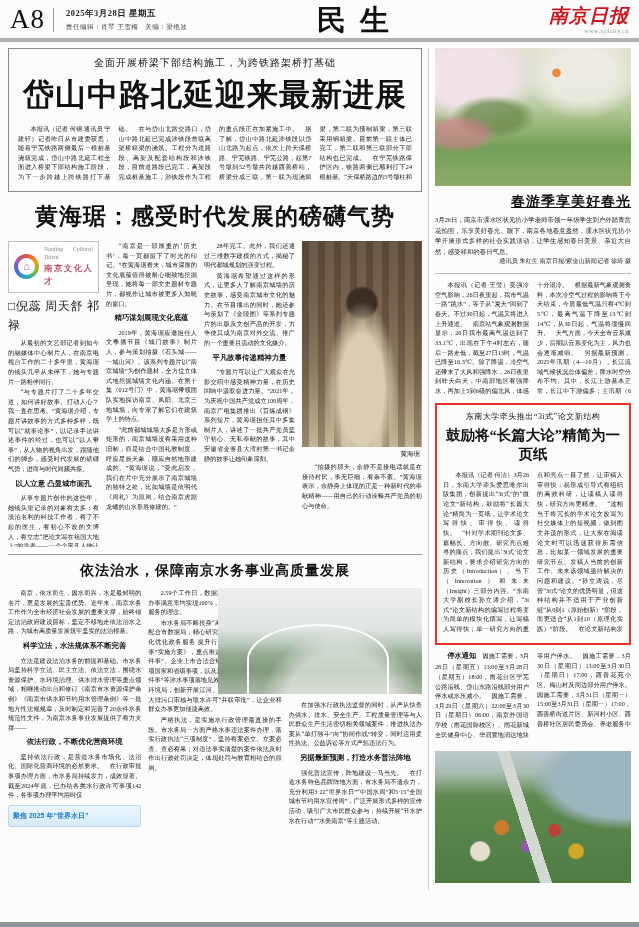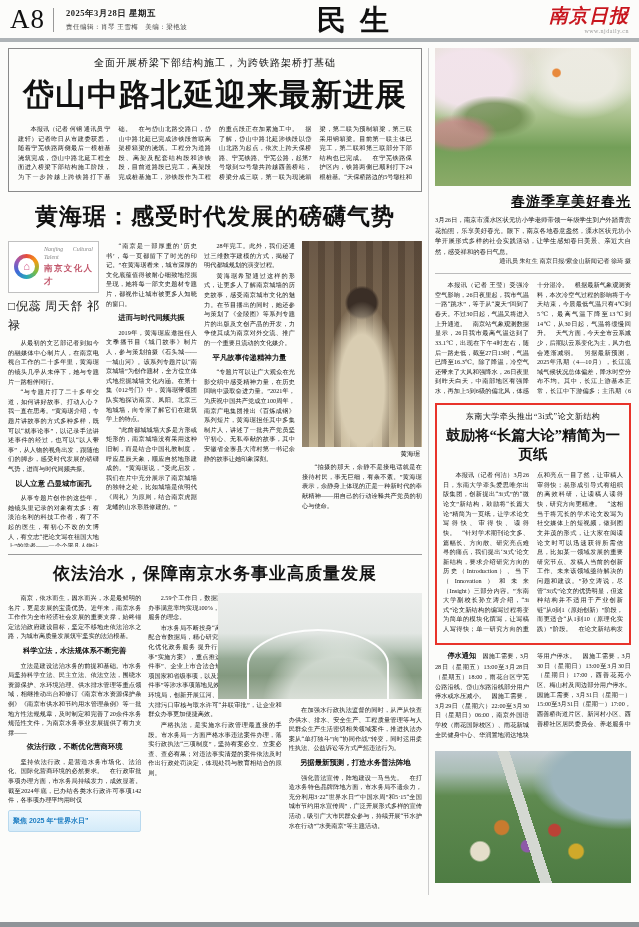--- a/index.html
+++ b/index.html
@@ -47,21 +47,21 @@
   .a2-byline{font-size:12px;margin:2px 0 4px;color:#222;}
   .ph-portrait{height:206px;position:relative;
       background:
         radial-gradient(ellipse at 50% 72%,#d9cdb2 0 26%,rgba(217,205,178,0) 42%),
         radial-gradient(circle at 50% 30%,#3a2e26 0 9%,rgba(58,46,38,0) 11%),
         repeating-linear-gradient(90deg,rgba(46,32,22,.30) 0 7px,rgba(46,32,22,0) 7px 16px),
         linear-gradient(180deg,#6a5847 0%,#7a6750 38%,#8d7a5f 62%,#c4b596 100%);}
   .photo-name-credit{font-size:6.5px;text-align:right;margin:2px 2px 3px;}
   
   .a3{border-top:1px solid #999;margin-top:7px;padding-top:3px;}
-  .a3-headline{font-size:17px;font-weight:900;text-align:center;margin:4px 0 8px;letter-spacing:1px;}
+  .a3-headline{font-size:14px;font-weight:900;text-align:center;margin:4px 0 8px;letter-spacing:1px;}
   .a3-grid{display:flex;gap:7px;height:302px;overflow:hidden;position:relative;}
   .a3-col{flex:1;min-width:0;overflow:hidden;}
   .a3-pad{padding-top:112px;}
   .ph-bridge{position:absolute;top:0;right:0;width:204px;height:106px;overflow:hidden;
       background:
         radial-gradient(ellipse at 60% 105%,rgba(255,255,255,.55) 0 30%,rgba(255,255,255,0) 45%),
         linear-gradient(180deg,#eceeec 0%,#e2e6e3 38%,#bcc9bd 52%,#96aa95 62%,#83997f 78%,#aab7a6 100%);}
   .bridge-arc{position:absolute;left:14%;top:34%;width:68%;height:70px;border:2px solid #fdfdfd;
       border-bottom:none;border-radius:50% 50% 0 0;}
   .series-box{margin-top:5px;display:flex;align-items:center;gap:5px;padding:5px 4px;
@@ -144,21 +144,21 @@
               </div>
             </div>
             <div class="a2-byline">□倪蕊 周天舒 祁禄</div>
             <p>从最初的文艺部记者到如今的融媒体中心制片人，在南京电视台工作的二十多年里，黄海琚的镜头几乎从未停下，她与专题片一路相伴同行。</p>
             <p>“与专题片打了二十多年交道，如何讲好故事、打动人心？我一直在思考。”黄海琚介绍，专题片讲故事的方式多种多样，既可以“就事论事”，以记录手法讲述事件的经过，也可以“以人带事”，从人物的视角出发，跟随他们的脚步，感受时代发展的磅礴气势，进而与时代同频共振。</p>
             <div class="sh">以人立意 凸显城市面孔</div>
             <p>从事专题片创作的这些年，她镜头里记录的对象有太多：有淡泊名利的科技工作者，有了不起的医生，有初心不改的文博人，有立志“把论文写在祖国大地上”的学者——一个个平凡人物让她久久难忘。</p>
           </div>
           <div class="a2-col bt">
             <p>“南京是一部厚重的‘历史书’，每一页都留下了时光的印记。”在黄海琚看来，城市深厚的文化底蕴值得被耐心细致地挖掘呈现，她将每一部文史题材专题片，都视作让城市被更多人知晓的窗口。</p>
-            <div class="sh">进而与时代同频共振</div>
+            <div class="sh">精巧谋划展现文化底蕴</div>
             <p>2019年，黄海琚应邀担任人文季播节目《城门故事》制片人，参与策划拍摄《石头城——一城山河》。该系列专题片以“南京城墙”为创作题材，全方位立体式地挖掘城墙文化内涵。在第十集《012号门》中，黄海琚带领团队实地探访南京、凤阳、北京三地城墙，向专家了解它们在建筑学上的特点。</p>
             <p>“此前都城城墙大多是方形或矩形的，南京城墙没有采用这种旧制，而是结合中国礼教制度，呼应星辰天象，顺应自然地形建成的。”黄海琚说，“受此启发，我们在片中充分展示了南京城墙的独特之处，比如城墙是依明代《周礼》为原则，结合南京虎踞龙蟠的山水形胜修建的。”</p>
           </div>
           <div class="a2-col bt">
             <p>28年完工。此外，我们还通过三维数字建模的方式，揭秘了明代都城规划的演变过程。</p>
             <p>黄海琚希望通过这样的形式，让更多人了解南京城墙的历史故事，感受南京城市文化的魅力。在节目播出的同时，她还参与策划了《金陵图》等系列专题片的出版及文创产品的开发，力争使其成为南京对外交流、推广的一个重要且流动的文化媒介。</p>
             <div class="sh">平凡故事传递精神力量</div>
             <p>“专题片可以让广大观众在光影交织中感受精神力量，在历史回响中汲取奋进力量。”2021年，为庆祝中国共产党成立100周年，南京广电集团推出《百炼成钢》系列短片，黄海琚担任其中多集制片人，讲述了一批共产党员坚守初心、无私奉献的故事，其中安徽省金寨县大湾村第一书记余静的故事让她印象深刻。</p>
           </div>
           <div class="a2-col-photo bt">

